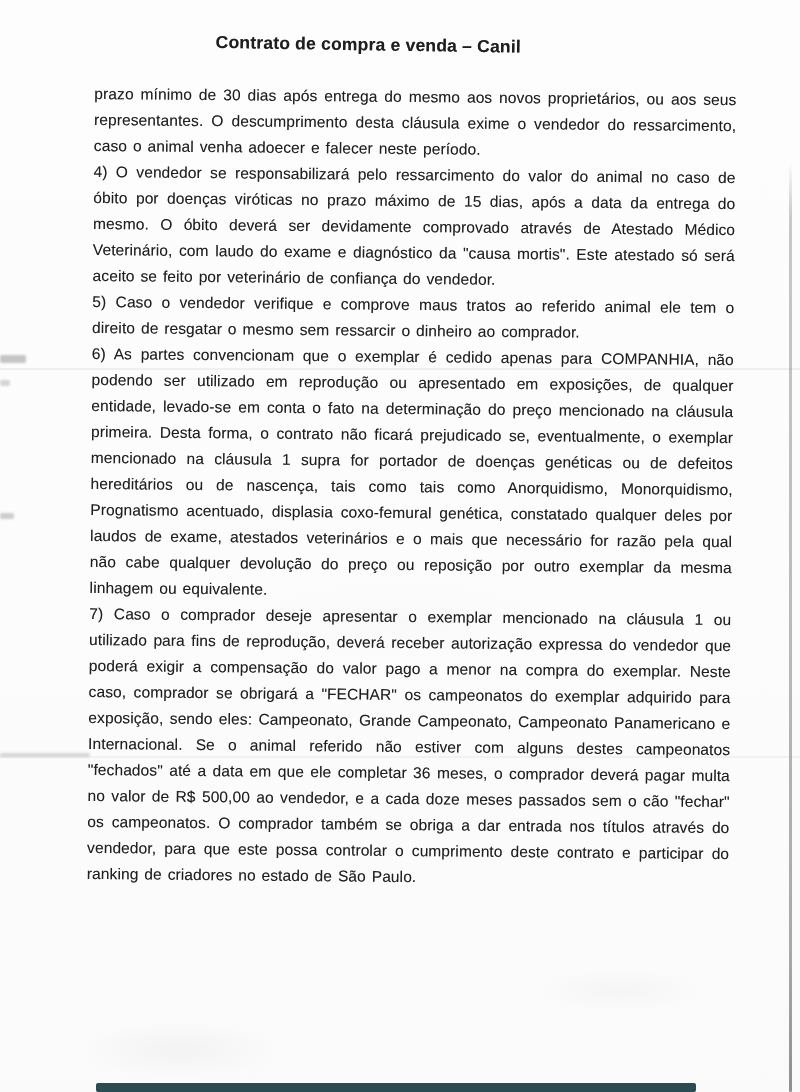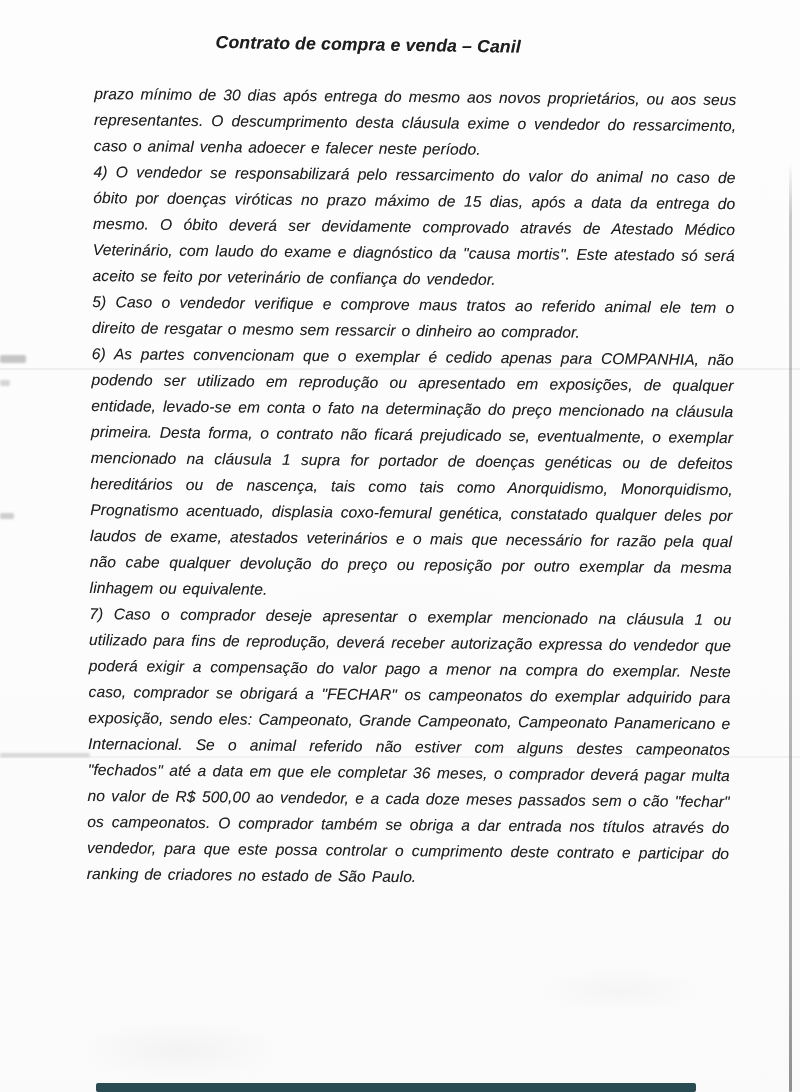--- a/index.html
+++ b/index.html
@@ -16,21 +16,20 @@
   }
   
   .page {
     position: absolute;
     inset: 0;
     background:
       radial-gradient(140px 40px at 180px 1050px, rgba(180,180,185,0.10), rgba(0,0,0,0) 70%),
       radial-gradient(120px 30px at 620px 990px, rgba(180,180,185,0.08), rgba(0,0,0,0) 70%),
       radial-gradient(200px 60px at 400px 620px, rgba(190,190,195,0.05), rgba(0,0,0,0) 70%),
       linear-gradient(180deg, #fdfdfd 0%, #fcfcfc 60%, #fafafa 100%);
-    font-style: italic;
   }
   .content {
     position: absolute;
     left: 95px;
     top: 30px;
     width: 642px;
     transform: rotate(0.55deg);
     transform-origin: 0 0;
     color: #1e1e1e;
   }

